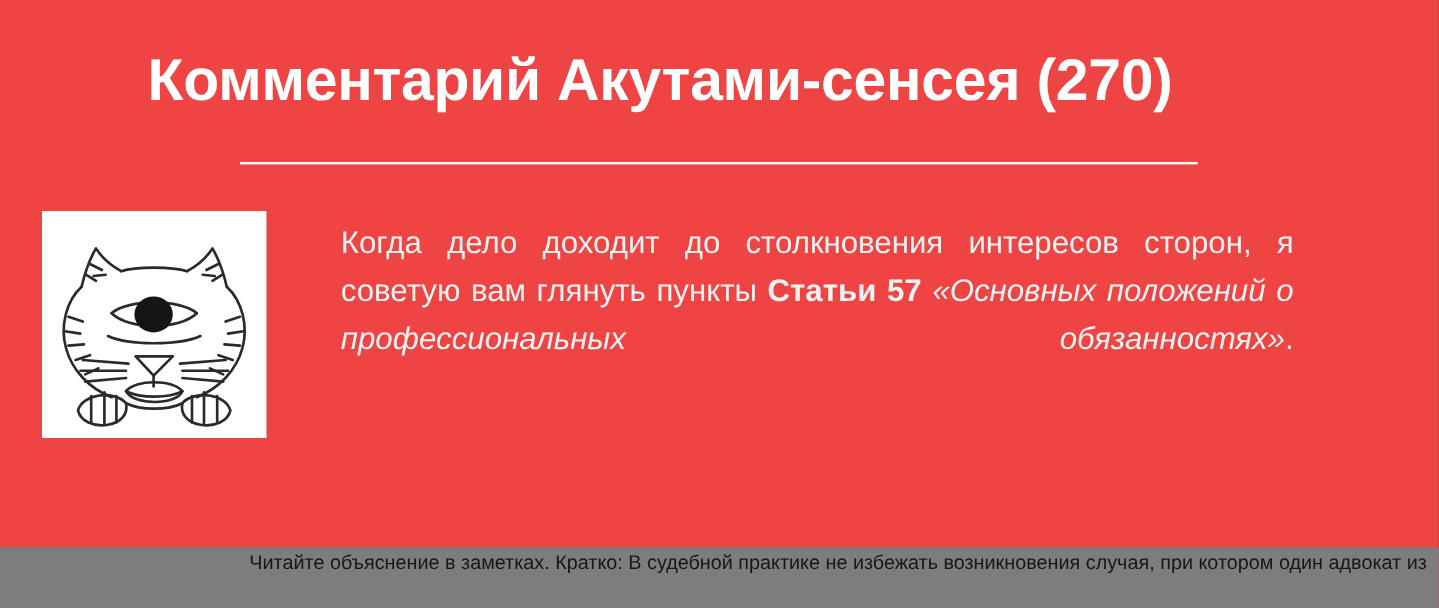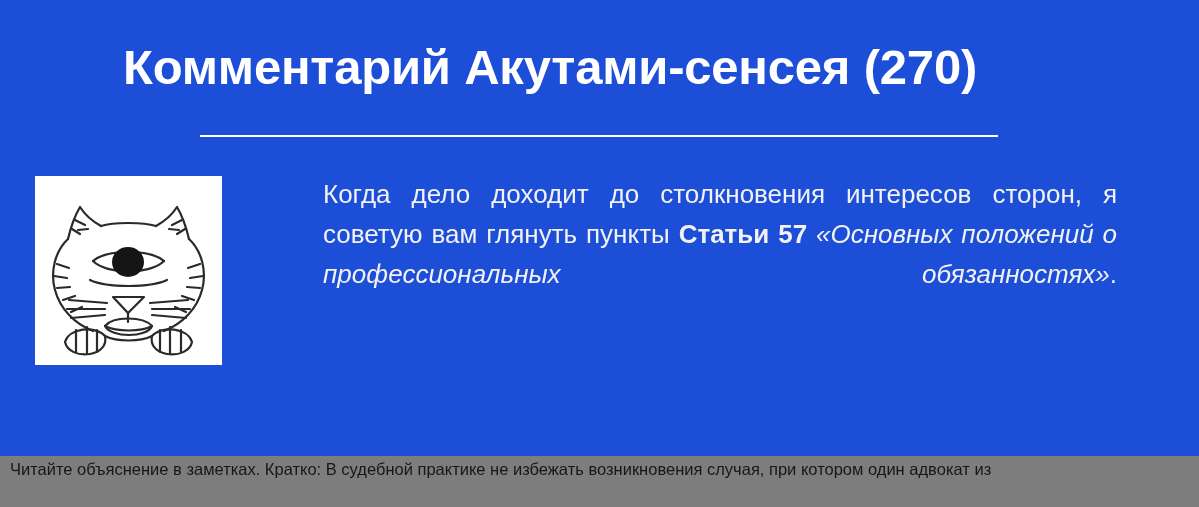--- a/index.html
+++ b/index.html
@@ -13,21 +13,21 @@
     overflow: hidden;
     background: #1e1e1e;
     font-family: "Liberation Sans", sans-serif;
     -webkit-font-smoothing: antialiased;
   }
 
   .slide {
     position: relative;
     width: 1199px;
     height: 507px;
-    background: #1d4ed8;
+    background: #ef4444;
     box-sizing: border-box;
   }
 
   
   .title {
     position: absolute;
     left: 123px;
     top: 38px;
     width: 960px;
     color: #ffffff;
@@ -61,28 +61,27 @@
   .portrait svg {
     display: block;
     width: 187px;
     height: 189px;
   }
 
   
   .quote {
     position: absolute;
     left: 284px;
-    top: 174px;
+    top: 182px;
     width: 794px;
     color: #f2f2f2;
     font-size: 26px;
     line-height: 40px;
     text-align: justify;
     text-justify: inter-word;
-    margin-left: 39px;
   }
   .quote .seg-plain { font-style: normal; font-weight: 400; }
   .quote .seg-bold  { font-style: normal; font-weight: 700; }
   .quote .seg-italic{ font-style: italic;  font-weight: 400; }
   
   .quote::after {
     content: "";
     display: inline-block;
     width: 100%;
   }
@@ -91,21 +90,21 @@
   .caption-bar {
     position: absolute;
     left: 0;
     top: 456px;
     width: 1199px;
     height: 51px;
     background: #7d7d7d;
     color: #171717;
     font-size: 16.5px;
     line-height: 25px;
-    text-align: left;
+    text-align: right;
     padding: 1px 10px 0 10px;
     box-sizing: border-box;
     font-weight: 400;
   }
 </style>
 </head>
 <body>
 
 <div class="slide">
 

